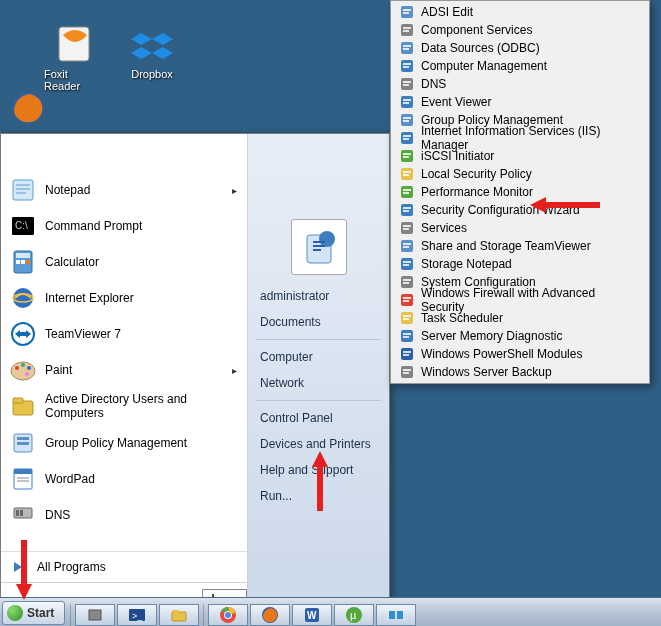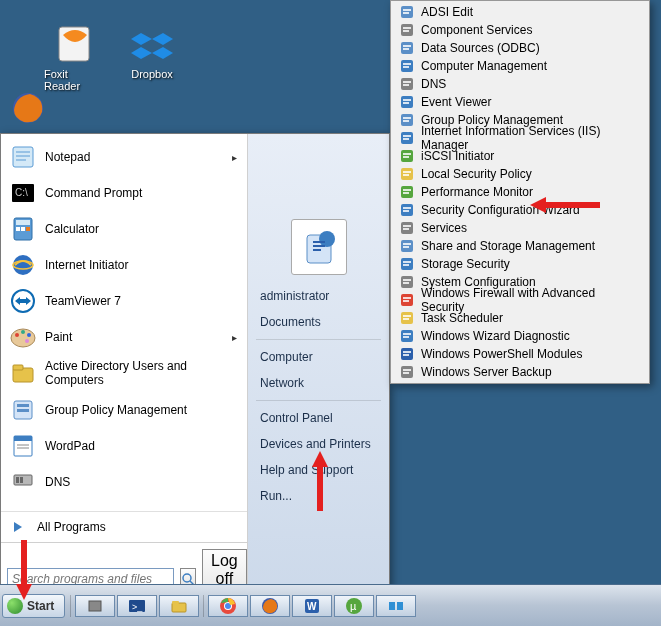--- a/index.html
+++ b/index.html
@@ -12,21 +12,21 @@
   .loose-icons { position: absolute; top: 90px; left: 10px; display:flex; flex-direction:column; gap:12px;}
   .loose-icons .ico { width:40px; height:40px;}
   
   .start-menu {
     position: absolute; left: 0; bottom: 26px; width: 390px; height: 467px;
     background: linear-gradient(#F8F8F8, #ECECEC);
     border: 1px solid #7A7A7A; border-bottom:none;
     display: flex; box-shadow: 2px 2px 8px rgba(0,0,0,.4);
   }
   .start-left { width: 247px; background: white; border-right: 1px solid #d0d0d0; display:flex; flex-direction:column;}
-  .prog-list { flex: 1; padding: 5px 2px; }
+  .prog-list { flex: 1; padding: 12px 2px; margin-top: 26px; }
   .prog-item { display: flex; align-items: center; padding: 4px 6px; gap: 8px; cursor: pointer; color:#000; position:relative;}
   .prog-item .arrow { position:absolute; right:8px; font-size:10px; color:#333;}
   .prog-item .pi { width:28px; height:28px; flex-shrink:0; display:flex; align-items:center; justify-content:center;}
   .prog-item.small .pi { width:22px; height:22px;}
   .prog-item .txt { font-size: 12px; line-height:1.2; }
   .prog-sep { height:1px; background:#E0E0E0; margin: 3px 6px;}
   .all-programs { border-top:1px solid #E0E0E0;}
   .search-row { display:flex; align-items:center; padding:6px; gap:6px; border-top:1px solid #d0d0d0;}
   .search-row input { flex:1; border:1px solid #7A9AC0; padding:3px 4px; font-style:italic; color:#666; font-size:12px;}
   .search-btn { width:24px; height:22px; border:1px solid #888; background:linear-gradient(#fdfdfd,#e0e0e0); display:flex; align-items:center; justify-content:center; cursor:pointer;}
@@ -45,23 +45,23 @@
     background:#F0F0F0; border:1px solid #979797; box-shadow:3px 3px 8px rgba(0,0,0,.4);
     padding:2px;
     top: 0;
     bottom: auto;
     height: auto;
   }
   .sub-item { display:flex; align-items:center; gap:6px; padding:1px 6px; font-size:12px; color:#000; cursor:pointer; height:18px;}
   .sub-item .si { width:16px; height:16px; flex-shrink:0; display:flex; align-items:center; justify-content:center;}
   
   .taskbar {
-    position:absolute; left:0; bottom:0; width:100%; height:42px;
+    position:absolute; left:0; bottom:0; width:100%; height:29px;
     background: linear-gradient(#DDE4ED,#B7C4D4 50%,#A3B4C9); border-top:1px solid #4A6B8C;
-    display:flex; align-items:center;margin-top:32px;
+    display:flex; align-items:flex-end;margin-top:32px;
   }
   .start-button { height:24px; padding:0 10px 0 4px; margin:1px 2px; display:flex; align-items:center; gap:4px; font-size:12px; font-weight:bold; color:#333; background:linear-gradient(#F3F7FB,#C7D5E6); border:1px solid #6B8AAC; border-radius:3px; cursor:pointer;}
   .orb { width:16px; height:16px; border-radius:50%; background: radial-gradient(circle at 30% 30%, #8CE06B, #2E8B2E);}
   .tb-sep { width:1px; height:22px; background:rgba(0,0,0,.2); margin:0 3px;}
   .tb-item { width:40px; height:22px; margin:0 1px; border:1px solid #6B8AAC; background:linear-gradient(#EFF4FA,#C1D0E1); display:flex; align-items:center; justify-content:center; cursor:pointer;}
   .tb-item .ti { width:18px; height:18px;}
   
   .red-arrow-up { position:absolute; width:20px; pointer-events:none;}
   .red-arrow-left { position:absolute; pointer-events:none;}
 </style>
@@ -143,21 +143,21 @@
         <span class="txt">Calculator</span>
       </div>
       <div class="prog-item">
         <div class="pi">
             <svg width="28" height="28">
               <circle cx="14" cy="14" r="10" fill="#2E6FC1"></circle>
               <path d="M6 14 Q14 6 22 14" stroke="#F5C23D" stroke-width="2" fill="none"></path>
               <ellipse cx="14" cy="14" rx="10" ry="4" fill="none" stroke="#F5C23D" stroke-width="1.5"></ellipse>
             </svg>
           </div>
-        <span class="txt">Internet Initiator</span>
+        <span class="txt">Internet Explorer</span>
       </div>
       <div class="prog-item">
         <div class="pi">
             <svg width="26" height="26">
               <circle cx="13" cy="13" r="11" fill="#fff" stroke="#0E6BB3" stroke-width="2"></circle>
               <polygon points="5,13 10,9 10,17" fill="#0E6BB3"></polygon>
               <polygon points="21,13 16,9 16,17" fill="#0E6BB3"></polygon>
               <rect x="10" y="11" width="6" height="4" fill="#0E6BB3"></rect>
             </svg>
           </div>
@@ -395,31 +395,31 @@
       <span>Services</span>
     </div>
     <div class="sub-item">
       <div class="si">
         <svg width="16" height="16">
           <rect x="2" y="2" width="12" height="12" rx="2" fill="#5B8FC7"></rect>
           <rect x="4" y="5" width="8" height="2" fill="#fff" opacity=".8"></rect>
           <rect x="4" y="8" width="6" in="" height="2" fill="#fff" opacity=".8"></rect>
         </svg>
       </div>
-      <span>Share and Storage Management</span>
+      <span>Share and Storage TeamViewer</span>
     </div>
     <div class="sub-item">
       <div class="si">
         <svg width="16" height="16">
           <rect x="2" y="2" width="12" height="12" rx="2" fill="#3D7EC1"></rect>
           <rect x="4" y="5" width="8" height="2" fill="#fff" opacity=".8"></rect>
           <rect x="4" y="8" width="6" in="" height="2" fill="#fff" opacity=".8"></rect>
         </svg>
       </div>
-      <span>Storage Security</span>
+      <span>Storage Notepad</span>
     </div>
     <div class="sub-item">
       <div class="si">
         <svg width="16" height="16">
           <rect x="2" y="2" width="12" height="12" rx="2" fill="#828282"></rect>
           <rect x="4" y="5" width="8" height="2" fill="#fff" opacity=".8"></rect>
           <rect x="4" y="8" width="6" in="" height="2" fill="#fff" opacity=".8"></rect>
         </svg>
       </div>
       <span>System Configuration</span>
@@ -445,21 +445,21 @@
       <span>Task Scheduler</span>
     </div>
     <div class="sub-item">
       <div class="si">
         <svg width="16" height="16">
           <rect x="2" y="2" width="12" height="12" rx="2" fill="#3D7EC1"></rect>
           <rect x="4" y="5" width="8" height="2" fill="#fff" opacity=".8"></rect>
           <rect x="4" y="8" width="6" in="" height="2" fill="#fff" opacity=".8"></rect>
         </svg>
       </div>
-      <span>Windows Wizard Diagnostic</span>
+      <span>Server Memory Diagnostic</span>
     </div>
     <div class="sub-item">
       <div class="si">
         <svg width="16" height="16">
           <rect x="2" y="2" width="12" height="12" rx="2" fill="#2B5FAB"></rect>
           <rect x="4" y="5" width="8" height="2" fill="#fff" opacity=".8"></rect>
           <rect x="4" y="8" width="6" in="" height="2" fill="#fff" opacity=".8"></rect>
         </svg>
       </div>
       <span>Windows PowerShell Modules</span>

